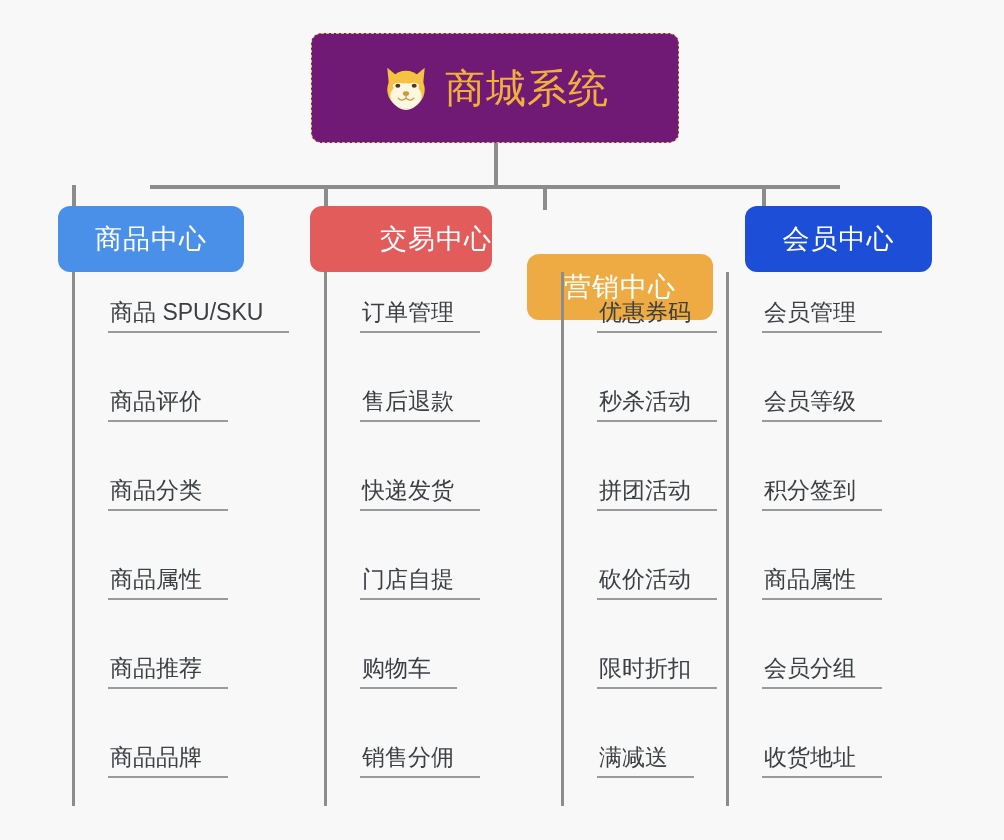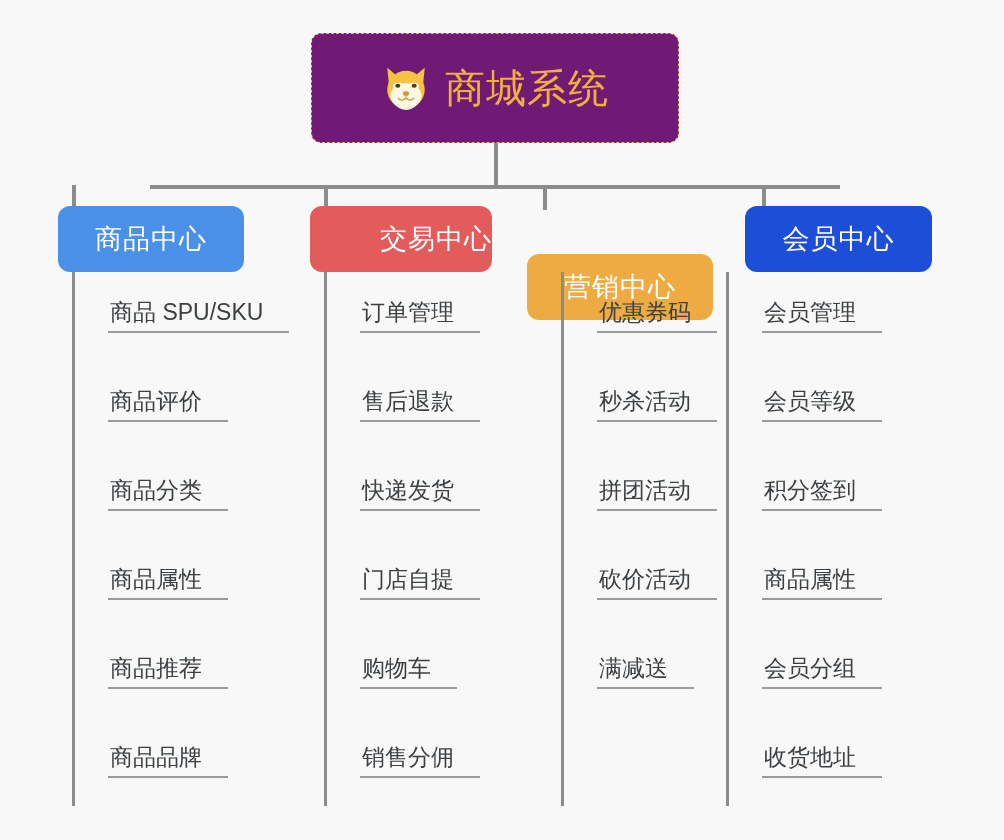--- a/index.html
+++ b/index.html
@@ -221,20 +221,23 @@
         <div class="leaf-item">
           <span class="leaf-label">秒杀活动</span>
         </div>
         <div class="leaf-item">
           <span class="leaf-label">拼团活动</span>
         </div>
         <div class="leaf-item">
           <span class="leaf-label">砍价活动</span>
         </div>
         <div class="leaf-item">
+          <span class="leaf-label">限时折扣</span>
+        </div>
+        <div class="leaf-item">
           <span class="leaf-label">满减送</span>
         </div>
       </div>
       <div class="leaf-column" style="left: 726px;">
         <div class="leaf-spine" style="height: 534px;"></div>
         <div class="leaf-item">
           <span class="leaf-label">会员管理</span>
         </div>
         <div class="leaf-item">
           <span class="leaf-label">会员等级</span>

